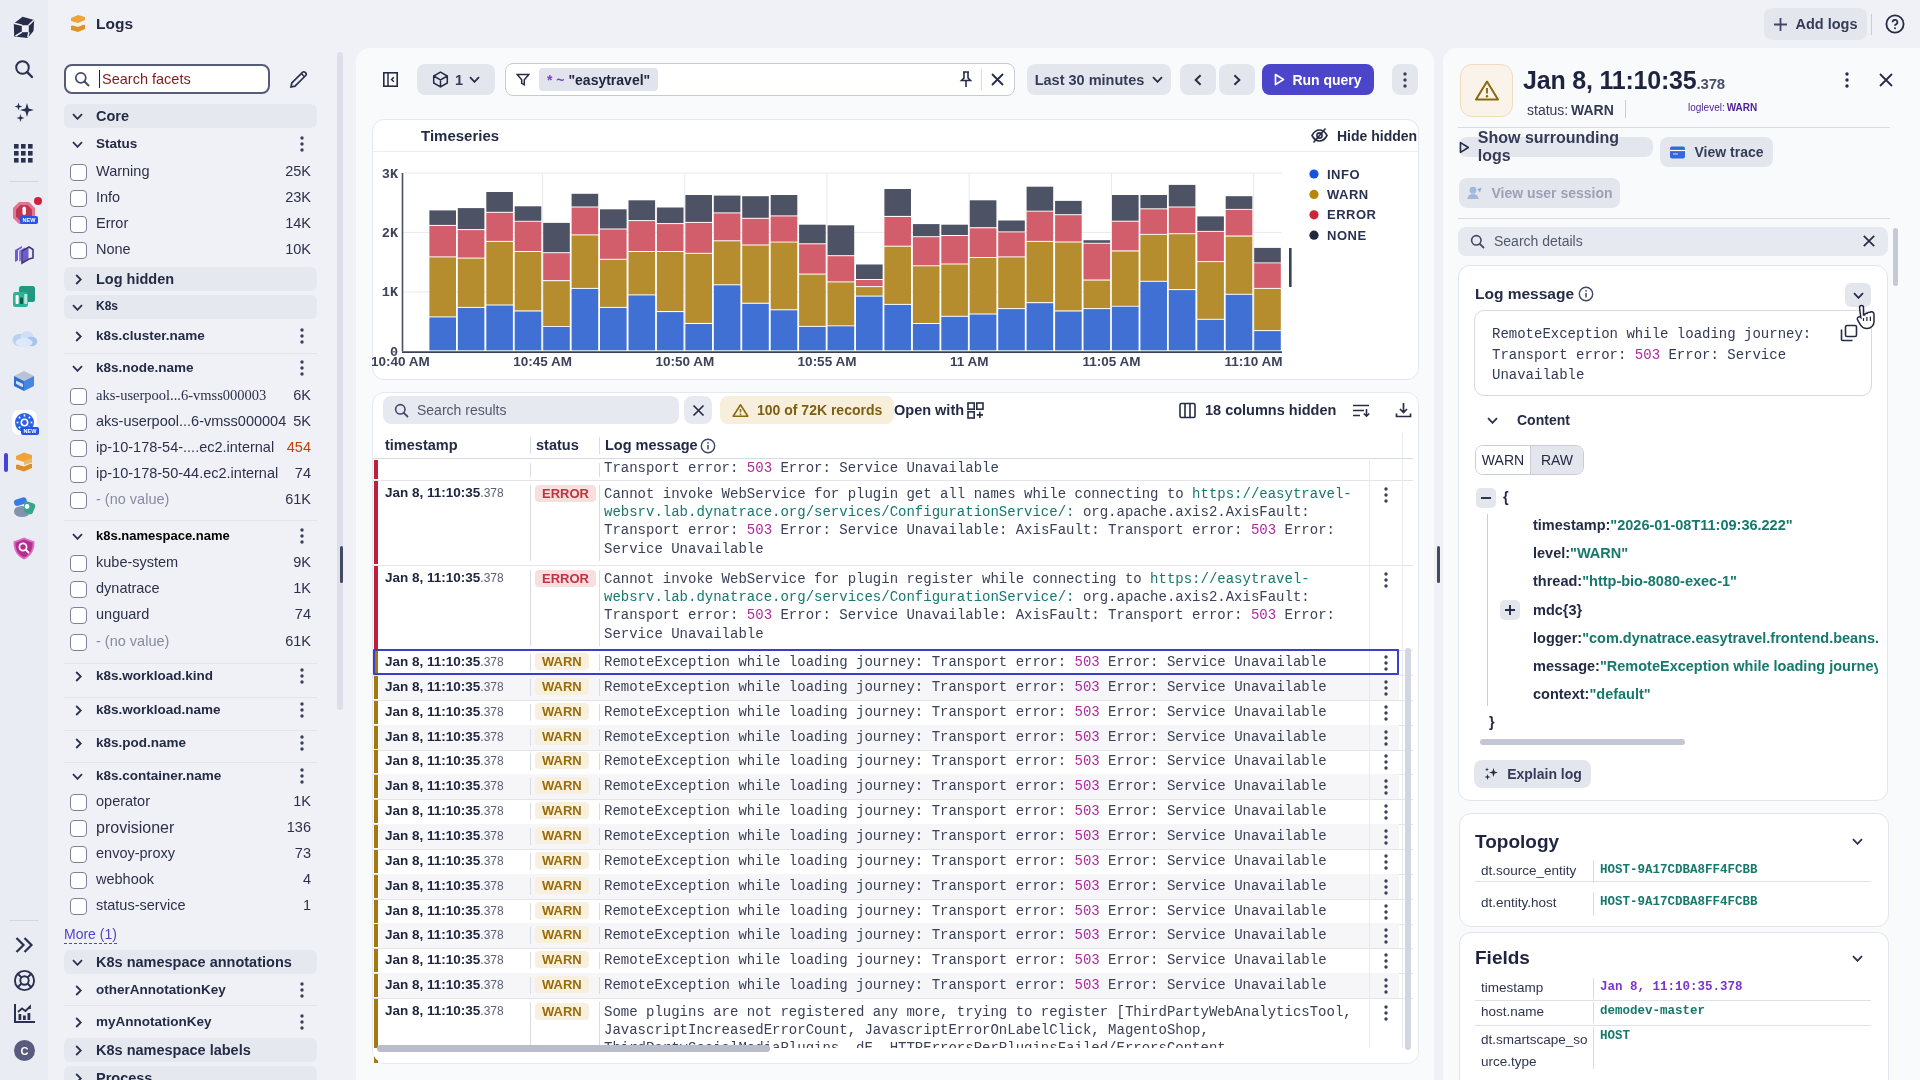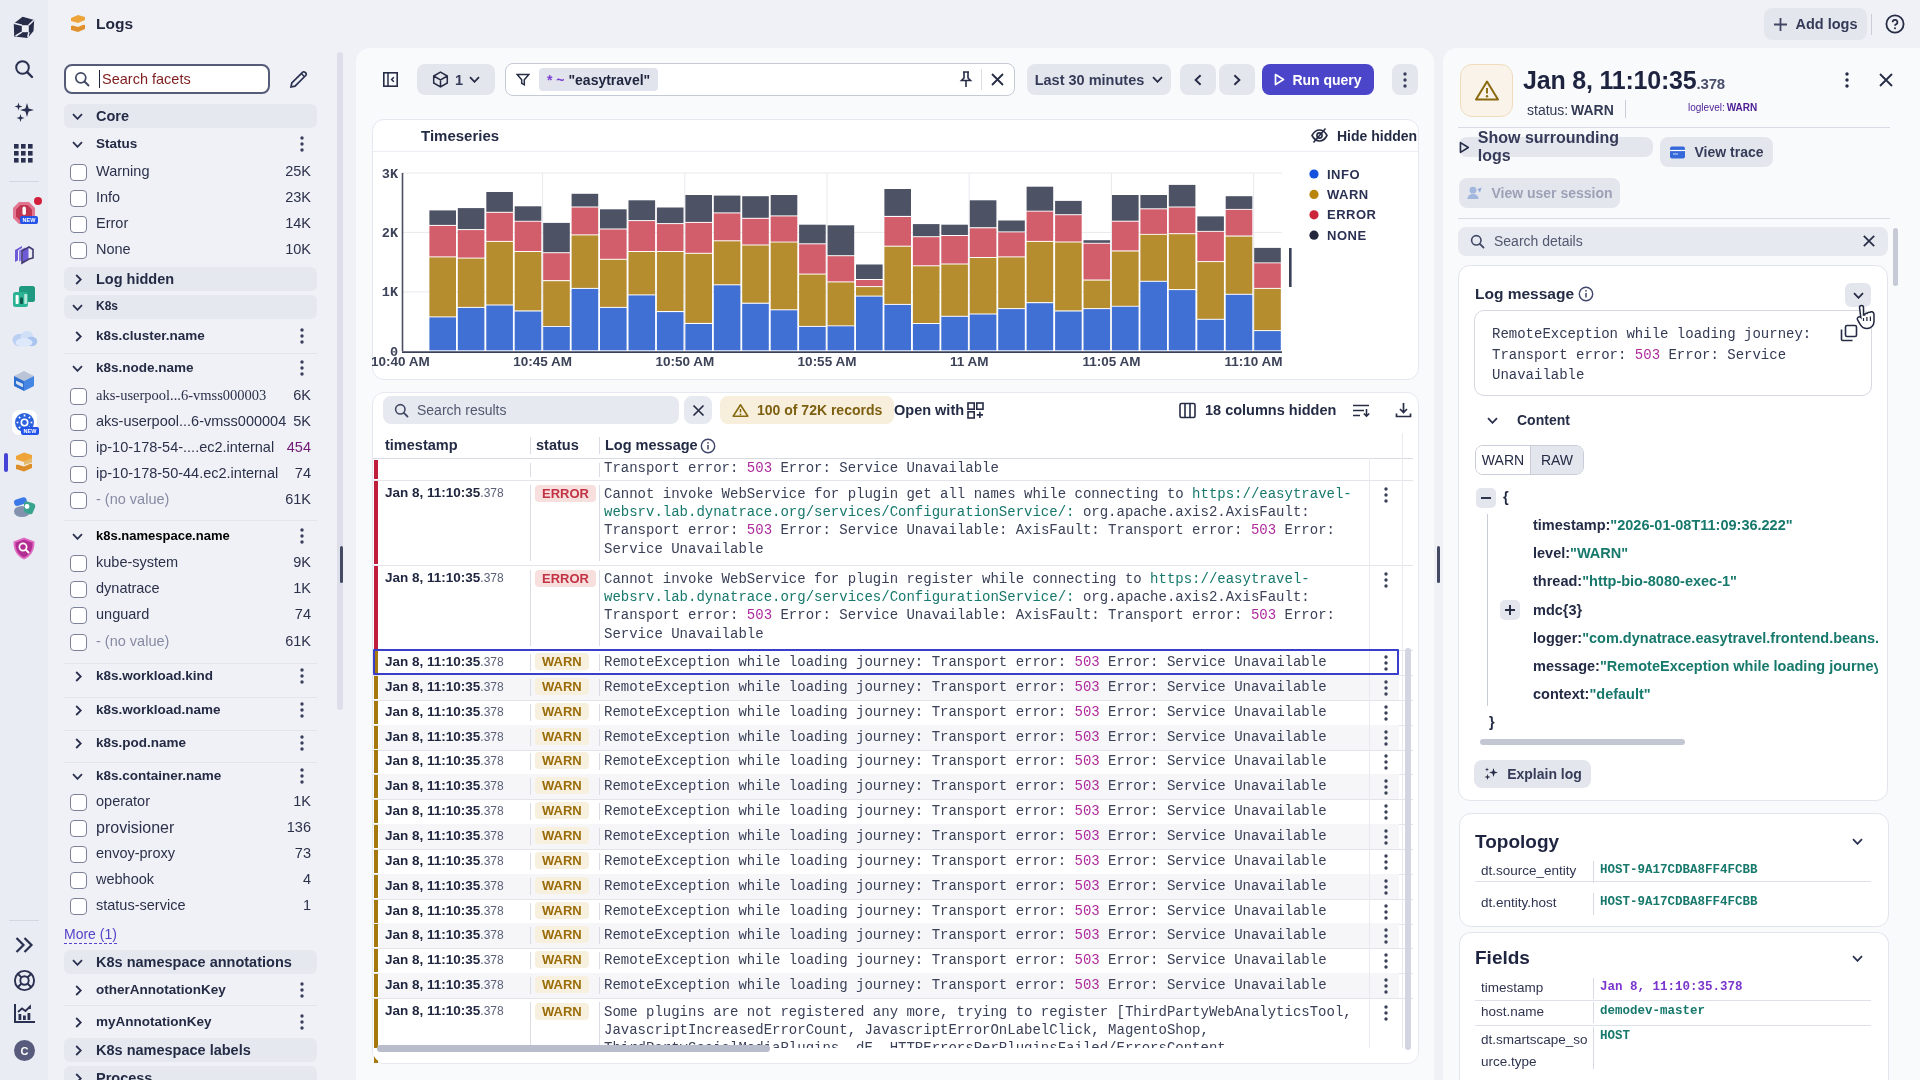--- a/index.html
+++ b/index.html
@@ -215,21 +215,21 @@
     <circle cx="2" cy="14" r="1.7" fill="#3a405c"></circle>
   </svg>
 <div class="abs" style="left:70px;top:388px;width:17px;height:17px;border:1.6px solid #7d8298;border-radius:4px;background:#fff;"></div>
 <div class="abs" style="left:96px;top:387px;font-size:14.5px;color:#2b314b;font-family:Liberation Serif, serif;">aks-userpool...6-vmss000003</div>
 <div class="abs" style="right:1609px;top:387px;font-size:14.5px;color:#2b314b;">6K</div>
 <div class="abs" style="left:70px;top:414px;width:17px;height:17px;border:1.6px solid #7d8298;border-radius:4px;background:#fff;"></div>
 <div class="abs" style="left:96px;top:413px;font-size:14.5px;color:#2b314b;">aks-userpool...6-vmss000004</div>
 <div class="abs" style="right:1609px;top:413px;font-size:14.5px;color:#2b314b;">5K</div>
 <div class="abs" style="left:70px;top:440px;width:17px;height:17px;border:1.6px solid #7d8298;border-radius:4px;background:#fff;"></div>
 <div class="abs" style="left:96px;top:439px;font-size:14.5px;color:#2b314b;">ip-10-178-54-....ec2.internal</div>
-<div class="abs" style="right:1609px;top:439px;font-size:14.5px;color:#701a75;">454</div>
+<div class="abs" style="right:1609px;top:439px;font-size:14.5px;color:#c2410c;">454</div>
 <div class="abs" style="left:70px;top:466px;width:17px;height:17px;border:1.6px solid #7d8298;border-radius:4px;background:#fff;"></div>
 <div class="abs" style="left:96px;top:465px;font-size:14.5px;color:#2b314b;">ip-10-178-50-44.ec2.internal</div>
 <div class="abs" style="right:1609px;top:465px;font-size:14.5px;color:#2b314b;">74</div>
 <div class="abs" style="left:70px;top:492px;width:17px;height:17px;border:1.6px solid #7d8298;border-radius:4px;background:#fff;"></div>
 <div class="abs" style="left:96px;top:491px;font-size:14.5px;color:#868ba3;">- (no value)</div>
 <div class="abs" style="right:1609px;top:491px;font-size:14.5px;color:#2b314b;">61K</div>
 <svg class="abs" style="left:72px;top:533px;" width="11" height="7" viewBox="0 0 11 7">
     <path d="M1 1.2 L5.5 5.8 L10 1.2" fill="none" stroke="#2a3050" stroke-width="1.8"></path>
   </svg>
 <div class="abs b" style="left:96px;top:528px;font-size:13px;color:#000000;">k8s.namespace.name</div>

